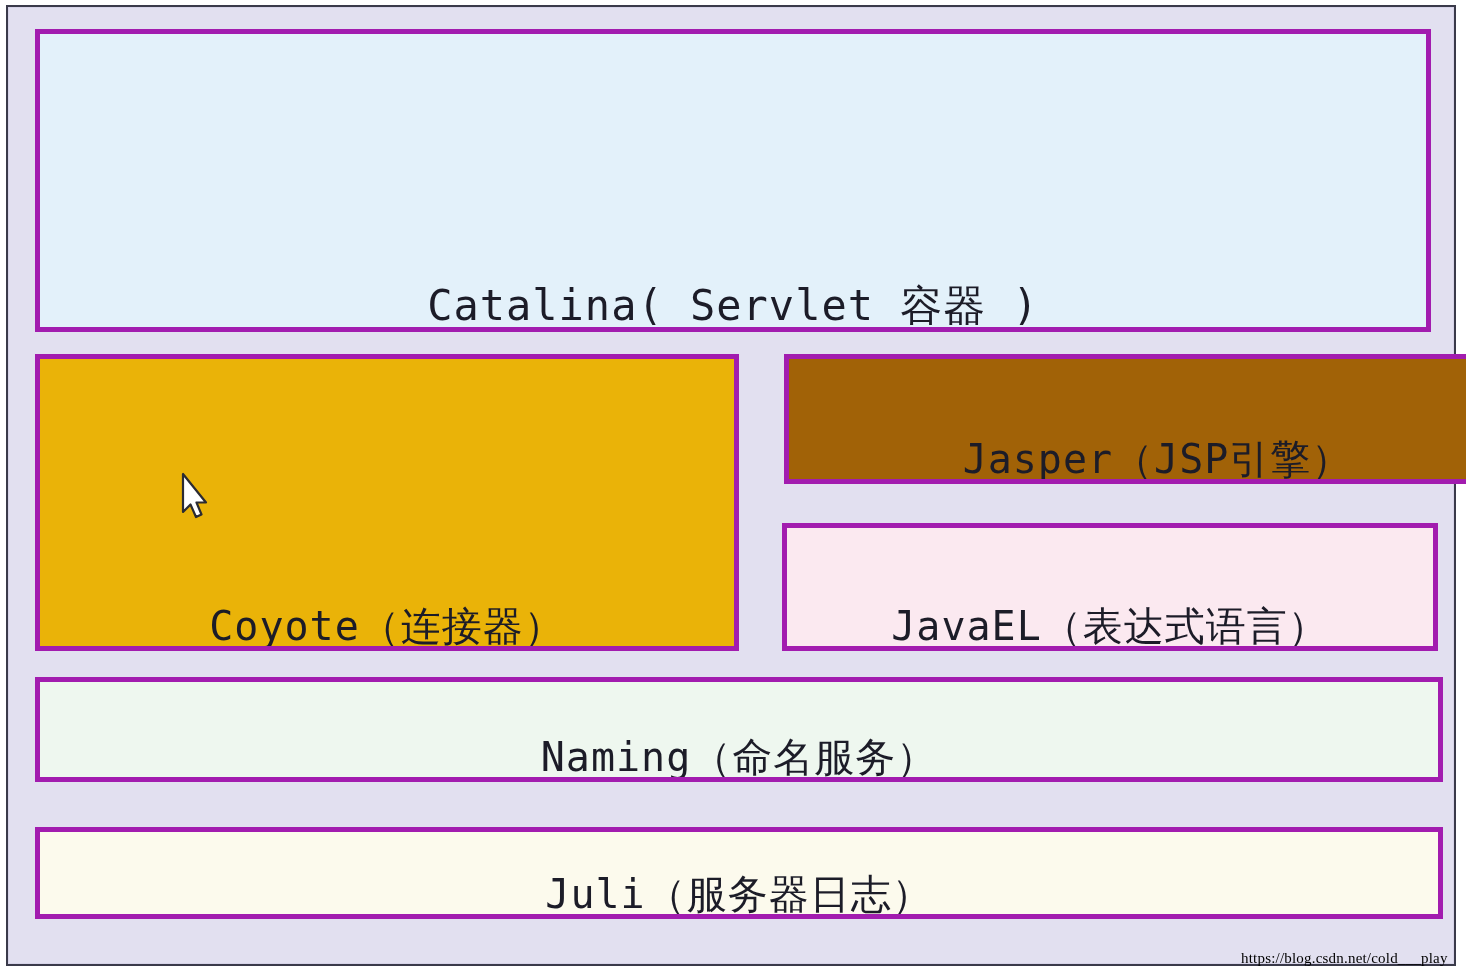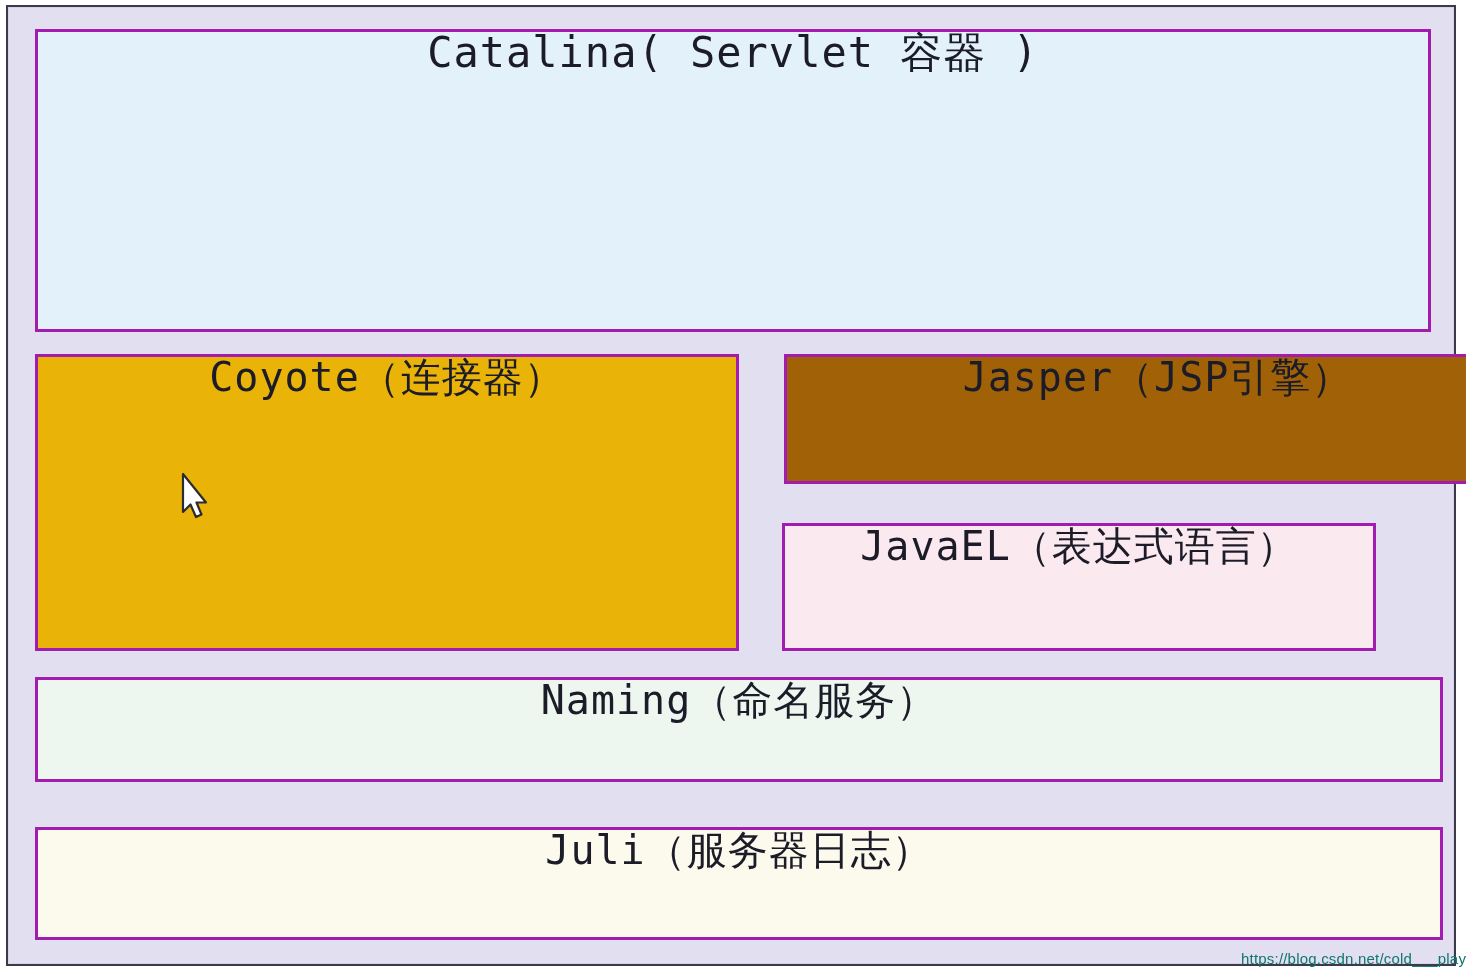--- a/index.html
+++ b/index.html
@@ -33,23 +33,23 @@
     box-sizing: border-box;
     background: #e2e0f0;
     border: 2px solid #3a3a4a;
     box-shadow: inset 0 0 0 1px #d6d3e8;
   }
 
   
   .block {
     position: absolute;
     box-sizing: border-box;
-    border: 3px solid #a21caf;
+    border: 5px solid #a21caf;
     display: flex;
-    align-items: flex-start;
+    align-items: flex-end;
     justify-content: center;
     overflow: hidden;
   }
 
   .block-label {
     font-family: "DejaVu Sans Mono", "Liberation Mono", monospace;
     font-size: 40px;
     color: #1c1c28;
     letter-spacing: 1px;
     white-space: nowrap;
@@ -79,59 +79,59 @@
     left: 776px;
     top: 347px;
     width: 747px;
     height: 130px;
     background: #a16207;
   }
 
   .block-javael {
     left: 774px;
     top: 516px;
-    width: 594px;
+    width: 656px;
     height: 128px;
     background: #fbe9f0;
   }
 
   .block-naming {
     left: 27px;
     top: 670px;
     width: 1408px;
     height: 105px;
     background: #eef7ef;
   }
 
   .block-juli {
     left: 27px;
     top: 820px;
     width: 1408px;
-    height: 113px;
+    height: 92px;
     background: #fcfaed;
   }
 
   
   .cursor {
     position: absolute;
     left: 181px;
     top: 472px;
     width: 30px;
     height: 48px;
     pointer-events: none;
   }
 
   
   .watermark {
     position: absolute;
     left: 1233px;
     top: 943px;
-    font-family: Liberation Sans, sans-serif;
+    font-family: Liberation Serif, serif;
     font-size: 15px;
-    color: #0f766e;
+    color: #000000;
     letter-spacing: 0.2px;
     white-space: nowrap;
     user-select: none;
   }
 </style>
 </head>
 <body>
 
 <div id="diagram-root">
 

